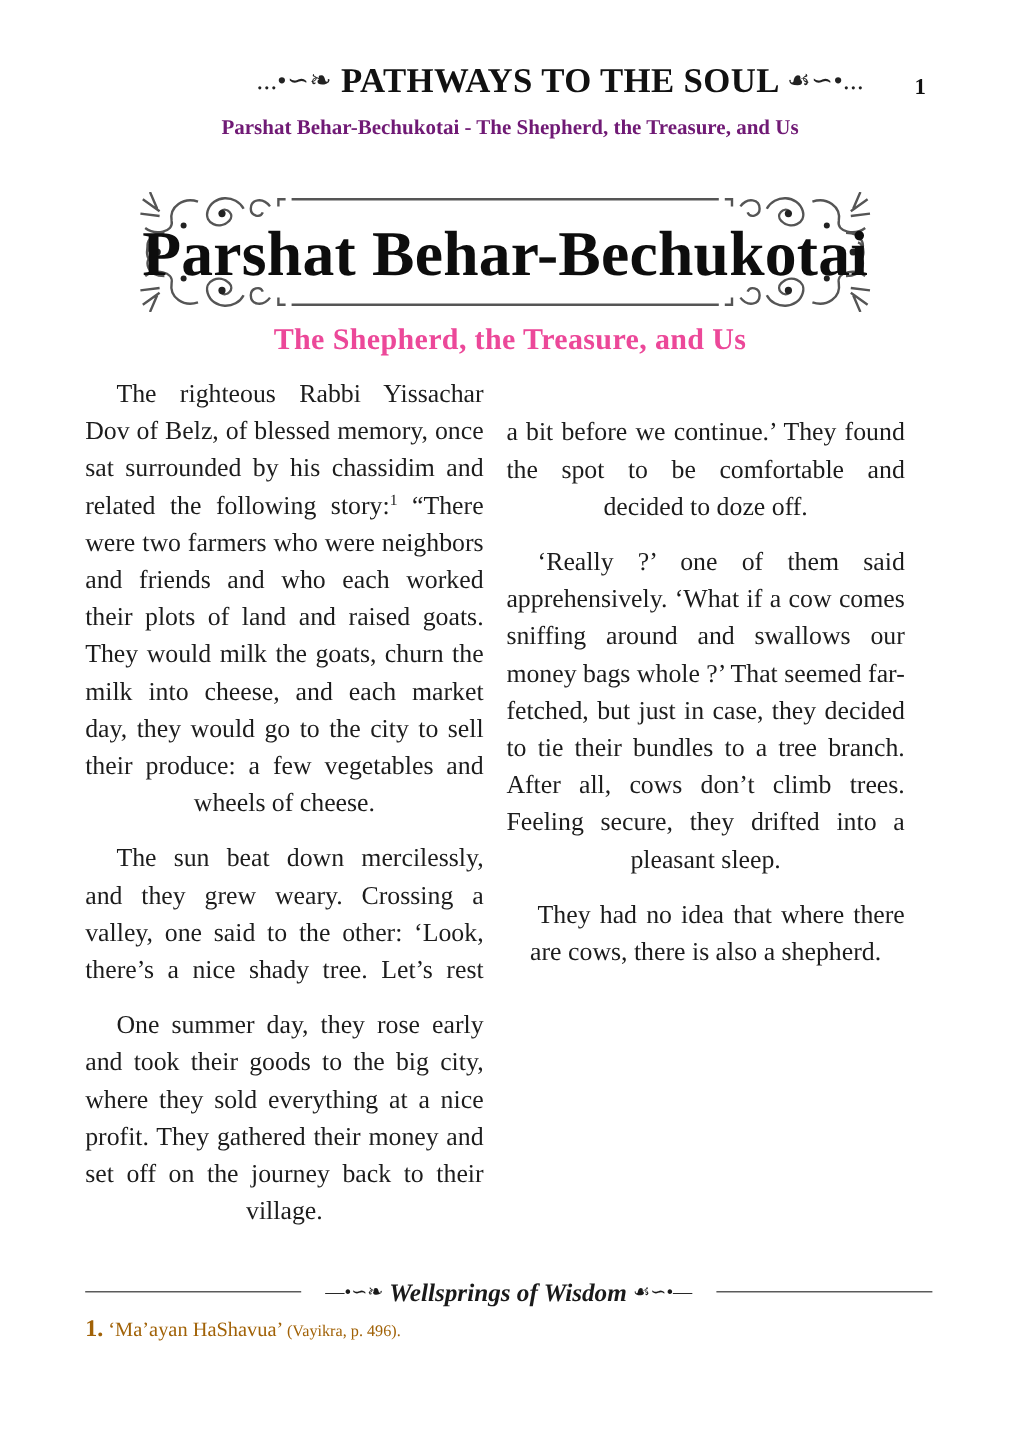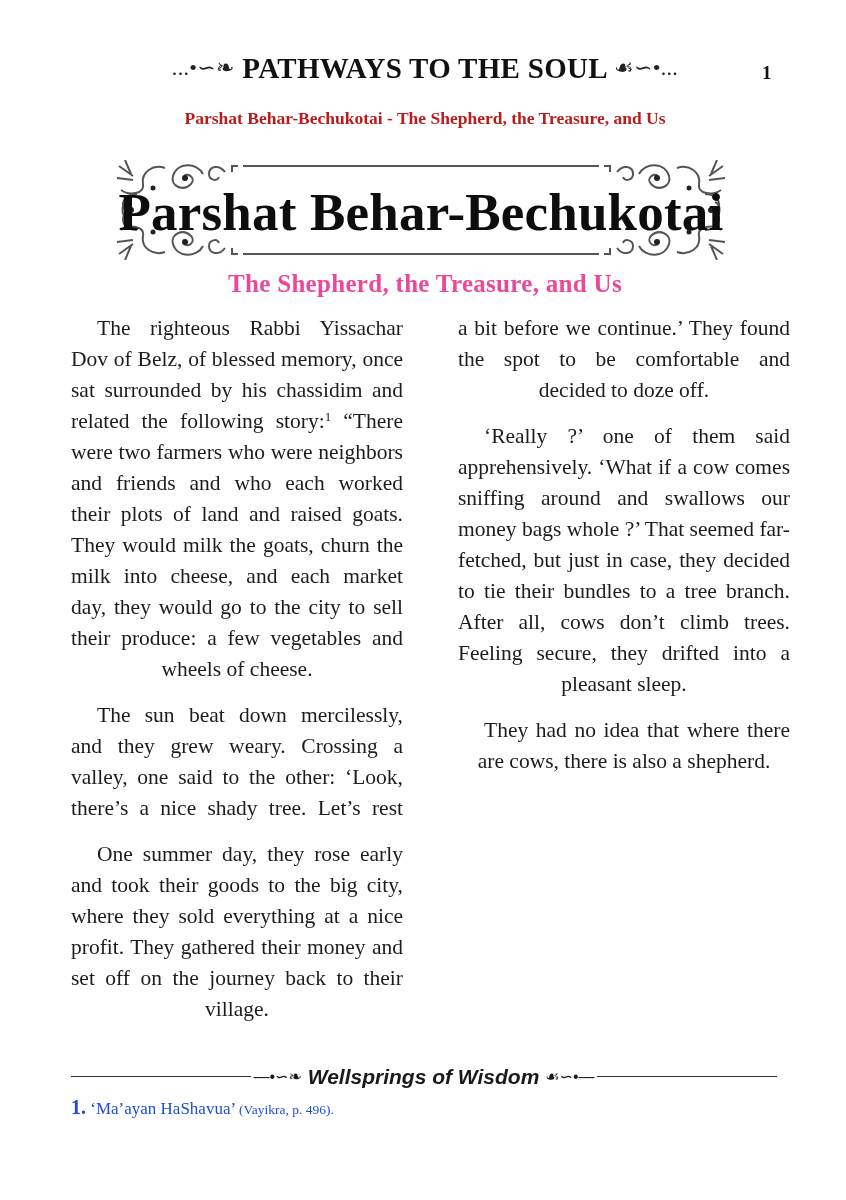--- a/index.html
+++ b/index.html
@@ -1,68 +1,68 @@
 <!DOCTYPE html>
 <html><head>
   <meta charset="utf-8">
   <style>
     html, body { margin: 0; padding: 0; background: #ffffff; }
     body {
       width: 846px; height: 1200px; position: relative; overflow: hidden;
       font-family: "Liberation Serif", "DejaVu Serif", serif; color: #1a1a1a;
     }
     .header-title {
-      position: absolute; left: 130px; top: 52px; width: 590px; text-align: center;
+      position: absolute; left: 130px; top: 52px; width: 590px; text-align: right;
       font-size: 29px; font-weight: bold; letter-spacing: 0.3px; color: #111;
       white-space: nowrap;
     }
     .header-title .orn { font-weight: normal; font-size: 22px; vertical-align: 3px; color: #222; }
     .page-number {
       position: absolute; left: 762px; top: 62px; font-size: 19px; font-weight: bold; color: #111;
     }
     .subheader {
       position: absolute; left: 100px; top: 96px; width: 650px; text-align: center;
-      font-size: 17.5px; font-weight: bold; color: #b91c1c; white-space: nowrap; margin-top: 12px;
+      font-size: 17.5px; font-weight: bold; color: #701a75; white-space: nowrap;
     }
     .frame {
       position: absolute; left: 113px; top: 160px; width: 616px; height: 100px;
     }
     .frame svg { position: absolute; left: 0; top: 0; }
     .frame-title {
       position: absolute; left: 0; top: 22px; width: 100%; text-align: center;
       font-size: 53px; font-weight: bold; color: #0d0d0d; letter-spacing: 0.2px;
       white-space: nowrap;
     }
     .article-subtitle {
       position: absolute; left: 100px; top: 270px; width: 650px; text-align: center;
       font-size: 25px; font-weight: bold; color: #ec4899; letter-spacing: 0.3px;
     }
     .column {
       position: absolute; top: 313px; width: 332px;
       font-size: 21.5px; line-height: 31px; text-align: justify; color: #1c1c1c;
     }
     .col-left { left: 71px; }
-    .col-right { left: 458px; }
+    .col-right { left: 422px; margin-top: 32px; }
     .column p { margin: 0 0 15px 0; text-indent: 26px; text-align-last: center; }
     .column p.cont { text-indent: 0; }
     sup.fn { font-size: 13px; vertical-align: 7px; line-height: 0; }
     .footer-rule {
       position: absolute; left: 71px; top: 1065px; width: 706px; height: 24px;
     }
     .footer-rule .line { position: absolute; top: 11px; height: 1px; background: #333; }
     .footer-rule .line.l { left: 0; width: 180px; }
     .footer-rule .line.r { right: 0; width: 180px; }
     .footer-label {
       position: absolute; left: 0; top: 0; width: 100%; text-align: center;
       font-size: 21px; font-style: italic; font-weight: bold; color: #1a1a1a;
-      font-family: Liberation Sans, sans-serif; white-space: nowrap;
+      font-family: Liberation Serif, serif; white-space: nowrap;
     }
     .footer-label .orn { font-style: normal; font-weight: normal; font-size: 16px; vertical-align: 2px; }
     .footnote {
-      position: absolute; left: 71px; top: 1096px; font-size: 17px; color: #1d4ed8; white-space: nowrap;
+      position: absolute; left: 71px; top: 1096px; font-size: 17px; color: #a16207; white-space: nowrap;
     }
     .footnote .num { font-weight: bold; font-size: 20px; }
     .footnote .src { font-size: 13.5px; }
   </style>
 </head>
 <body>
 
 <div class="header-title">
   <span class="orn">...•∽❧</span>
   <span>PATHWAYS TO THE SOUL</span>

